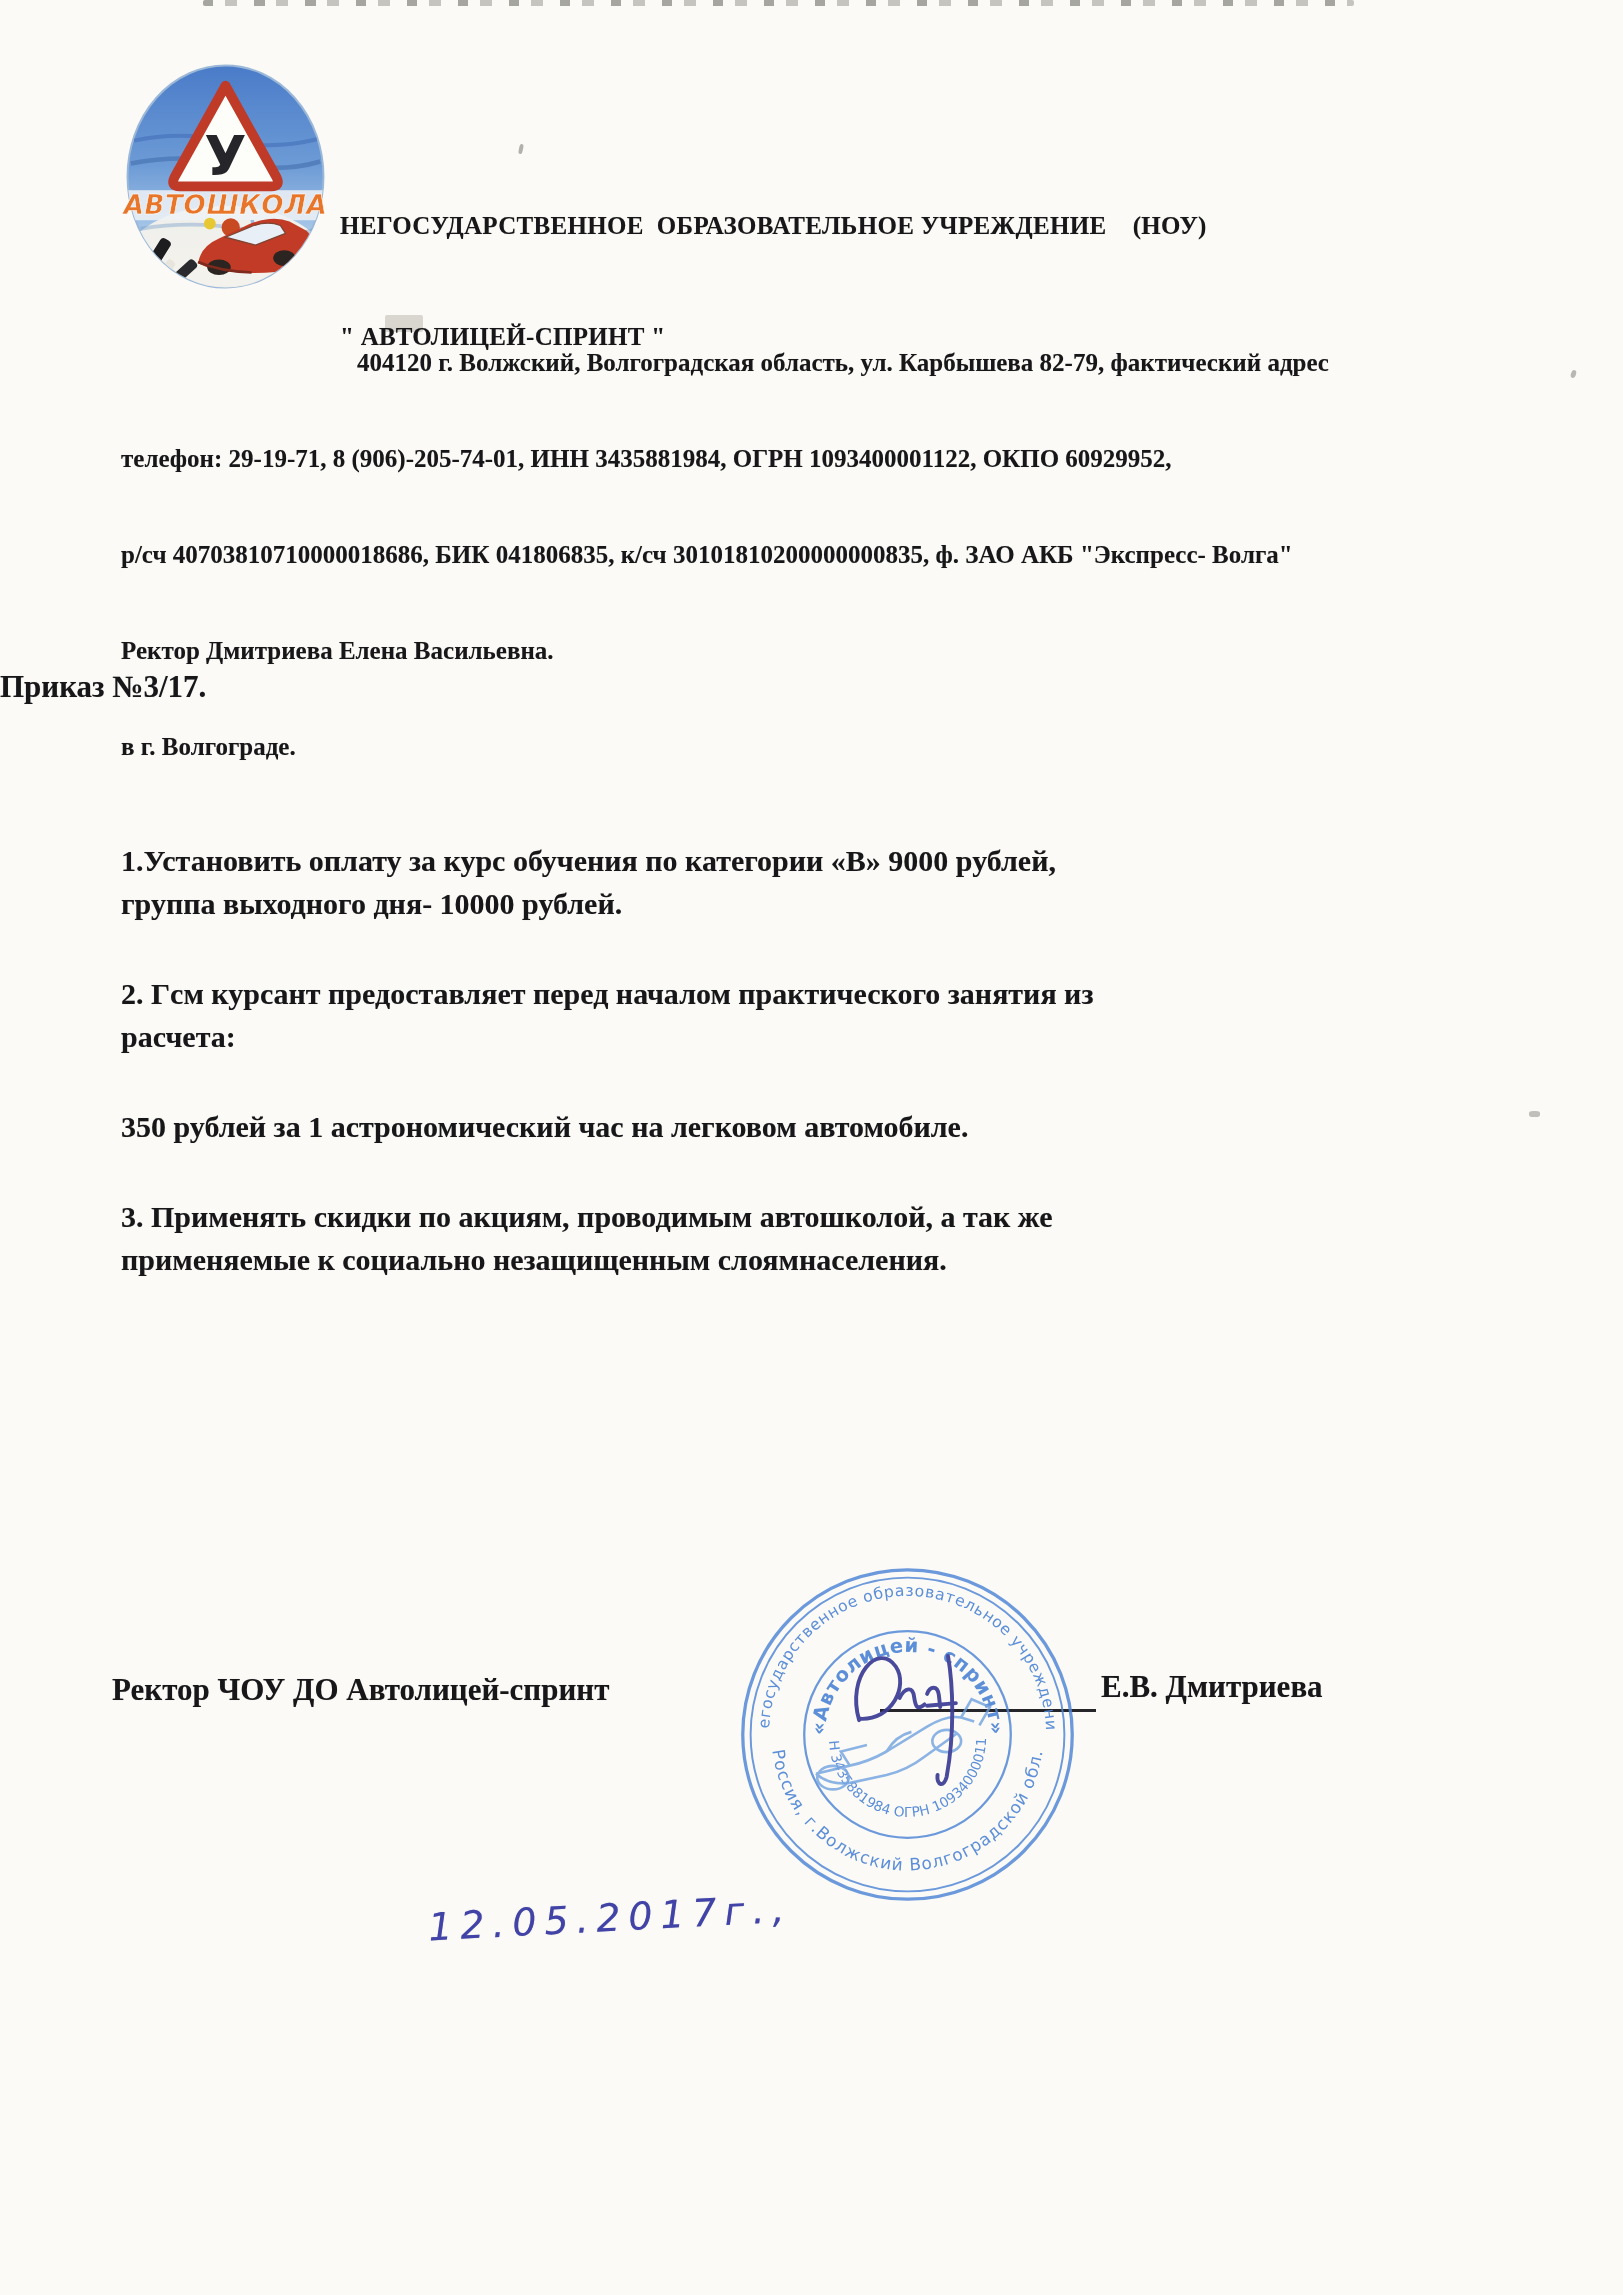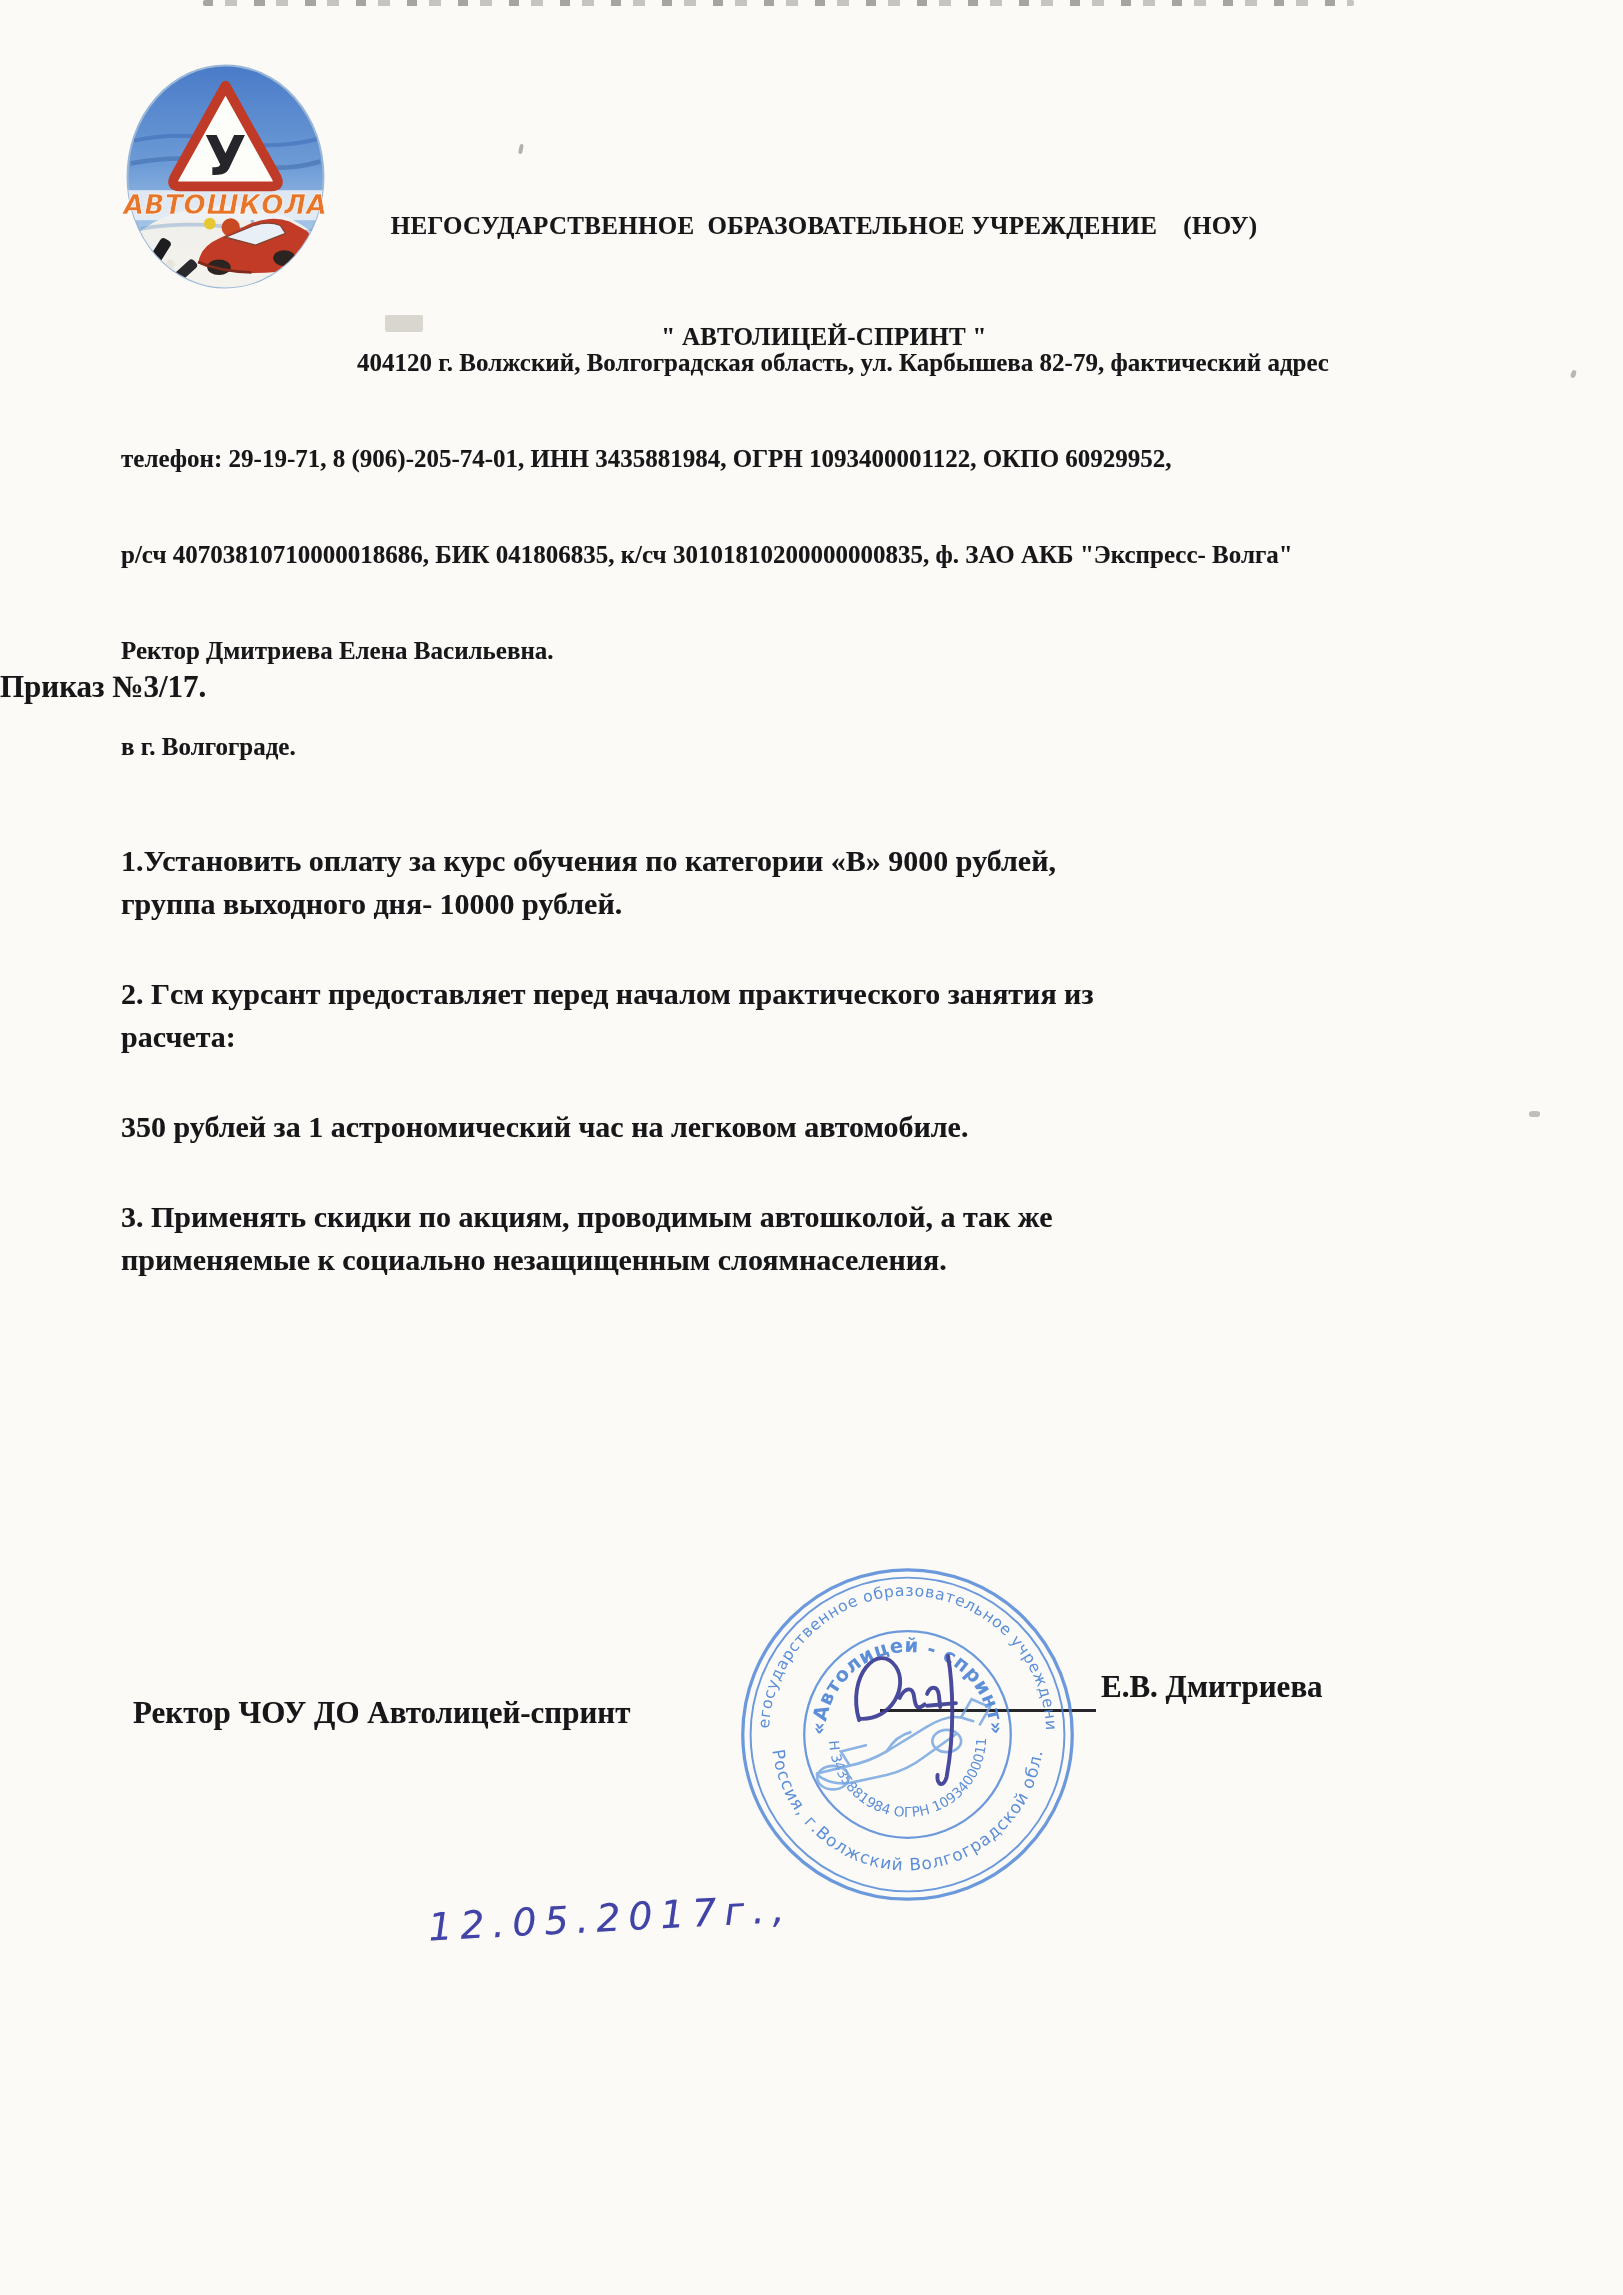--- a/index.html
+++ b/index.html
@@ -23,21 +23,21 @@
   .speck{position:absolute;background:#6a675f;border-radius:50%;}
   .speck.s1{left:1571px;top:370px;width:4.6px;height:7.9px;opacity:.45;transform:rotate(18deg);}
   .speck.s2{left:1529px;top:1111px;width:10.5px;height:5.9px;opacity:.4;border-radius:40%;}
   .speck.s3{left:519px;top:144px;width:3.9px;height:9.8px;opacity:.5;border-radius:40%;transform:rotate(12deg);}
   .smudge-logo{position:absolute;left:385px;top:315px;width:38px;height:17px;
     background:#b9b4ab;opacity:.5;filter:blur(0.7px);border-radius:2px;}
   
   .logo-wrap{position:absolute;left:121px;top:62px;width:209px;height:229px;}
   .org-block{
     position:absolute;left:340px;top:133px;width:968px;
-    text-align:center;font-weight:bold;font-size:25px;line-height:37px;
+    text-align:left;font-weight:bold;font-size:25px;line-height:37px;
     white-space:pre-wrap;letter-spacing:0.3px;
     text-shadow:0 0 0.7px rgba(20,20,20,.35);
   }
   
   .contacts{
     position:absolute;left:121px;top:267px;width:1282px;
     font-weight:bold;font-size:25px;line-height:32px;
     white-space:pre-wrap;text-shadow:0 0 0.7px rgba(20,20,20,.3);
   }
   .contacts .c-line.indent{padding-left:236px;margin-top:16px;}
@@ -48,22 +48,22 @@
     text-shadow:0 0 0.7px rgba(20,20,20,.35);
   }
   
   .body-text{
     position:absolute;left:121px;top:839px;width:1302px;
     font-size:30px;font-weight:bold;line-height:43px;
     text-shadow:0 0 0.7px rgba(20,20,20,.3);
   }
   .body-text .para{margin:0 0 47px 0;}
   
-  .sign-label{position:absolute;left:133px;top:1672px;font-size:31px;font-weight:bold;
-    text-shadow:0 0 0.7px rgba(20,20,20,.35);margin-top:23px;}
+  .sign-label{position:absolute;left:112px;top:1672px;font-size:31px;font-weight:bold;
+    text-shadow:0 0 0.7px rgba(20,20,20,.35);}
   .sign-underline{position:absolute;left:880px;top:1709px;width:216px;height:3.3px;background:#26262a;}
   .sign-name{position:absolute;left:1101px;top:1669px;font-size:31px;font-weight:bold;
     text-shadow:0 0 0.7px rgba(20,20,20,.35);}
   
   .stamp-svg{position:absolute;left:731px;top:1558px;width:353px;height:353px;opacity:.92;}
   .stamp-svg text{font-family:"DejaVu Sans","Liberation Sans",sans-serif;}
   
   .hand-date{
     position:absolute;left:428px;top:1896px;
     font-family:"DejaVu Sans","Liberation Sans",sans-serif;

